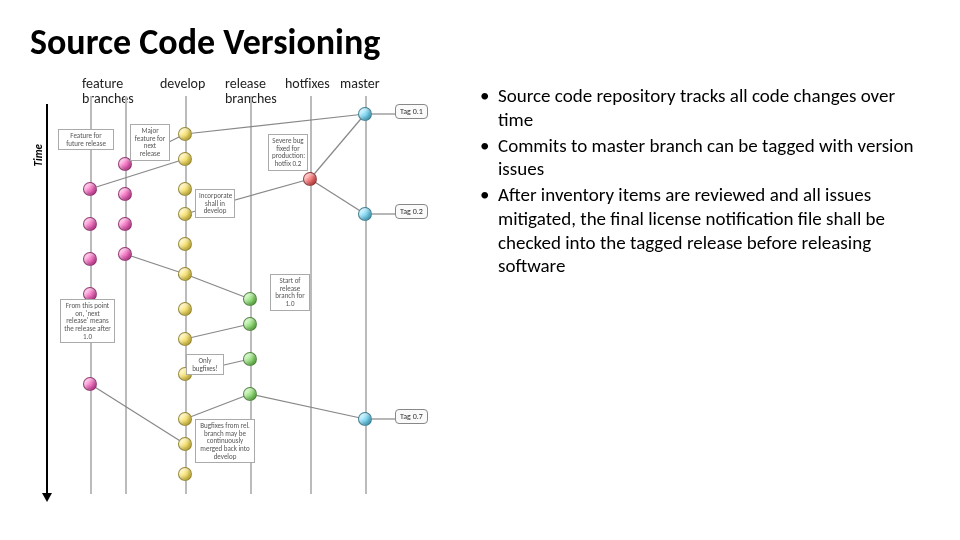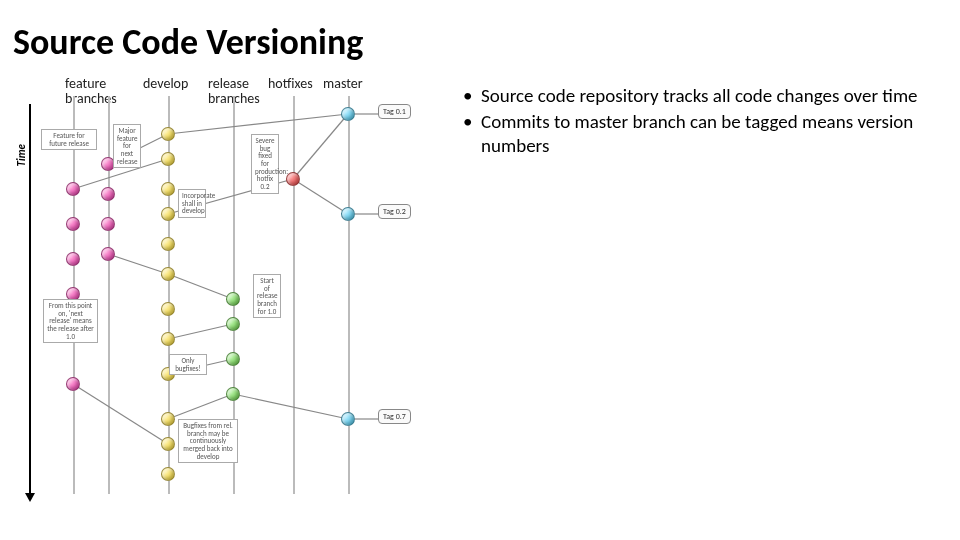--- a/index.html
+++ b/index.html
@@ -7,21 +7,21 @@
     width: 960px;
     height: 540px;
     background: #fff;
     font-family: "Calibri", "Segoe UI", sans-serif;
     position: relative;
     overflow: hidden;
   }
   .slide {
     width: 100%;
     height: 100%;
-    padding: 20px 13px;
+    padding: 20px 30px;
   }
   .title {
     font-size: 36px;
     font-weight: 700;
     color: #000;
     margin-bottom: 10px;
   }
   .content {
     display: flex;
     flex-direction: row;
@@ -133,21 +133,21 @@
   }
   .notebox {
     position: absolute;
     border: 1px solid #aaa;
     background: #fff;
     font-size: 7px;
     padding: 2px 3px;
     line-height: 1.1;
     text-align: center;
     color: #555;
-    width: 28px;
+    width: 40px;
   }
   svg.edges {
     position: absolute;
     left: 0; top: 0;
     width: 100%; height: 100%;
     pointer-events: none;
   }
   svg.edges line, svg.edges path {
     stroke: #888;
     stroke-width: 1.2;
@@ -265,18 +265,19 @@
         <div class="notebox" style="left:156px; top:280px; width:38px">Only bugfixes!</div>
         <div class="notebox" style="left:240px; top:200px">Start of release branch for 1.0</div>
         <div class="notebox" style="left:165px; top:345px; width:60px">Bugfixes from rel. branch may be continuously merged back into develop</div>
 
       </div>
     </div>
 
     <div class="text-col">
       <ul>
         <li>Source code repository tracks all code changes over time</li>
-        <li>Commits to master branch can be tagged means version numbers</li>
+        <li>Commits to master branch can be tagged with version issues</li>
+        <li>After inventory items are reviewed and all issues mitigated, the final license notification file shall be checked into the tagged release before releasing software</li>
       </ul>
     </div>
 
   </div>
 </div>
 
 </body></html>

